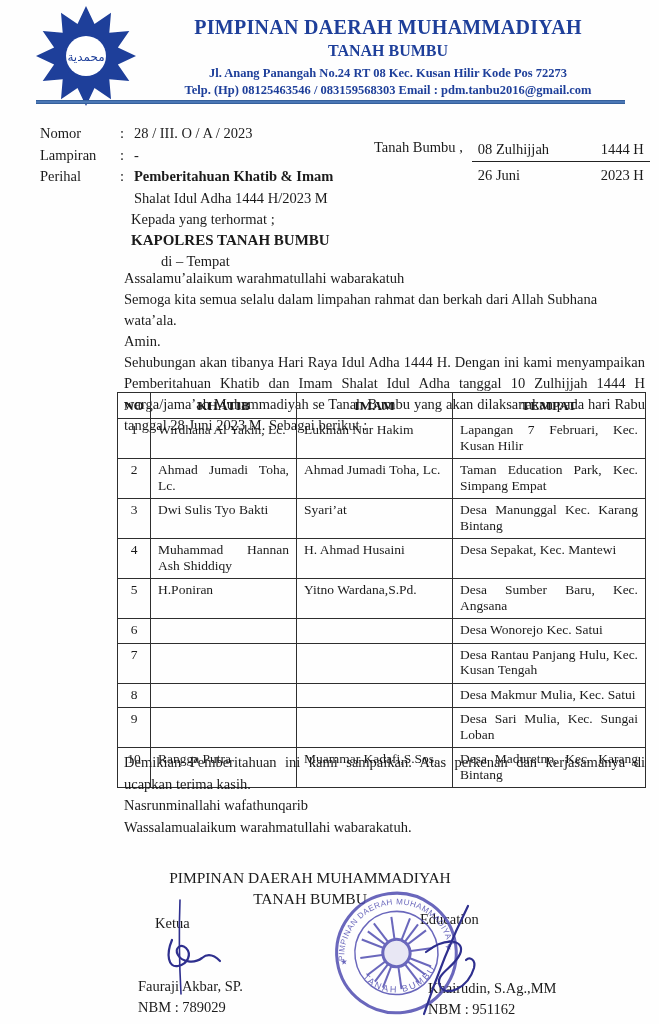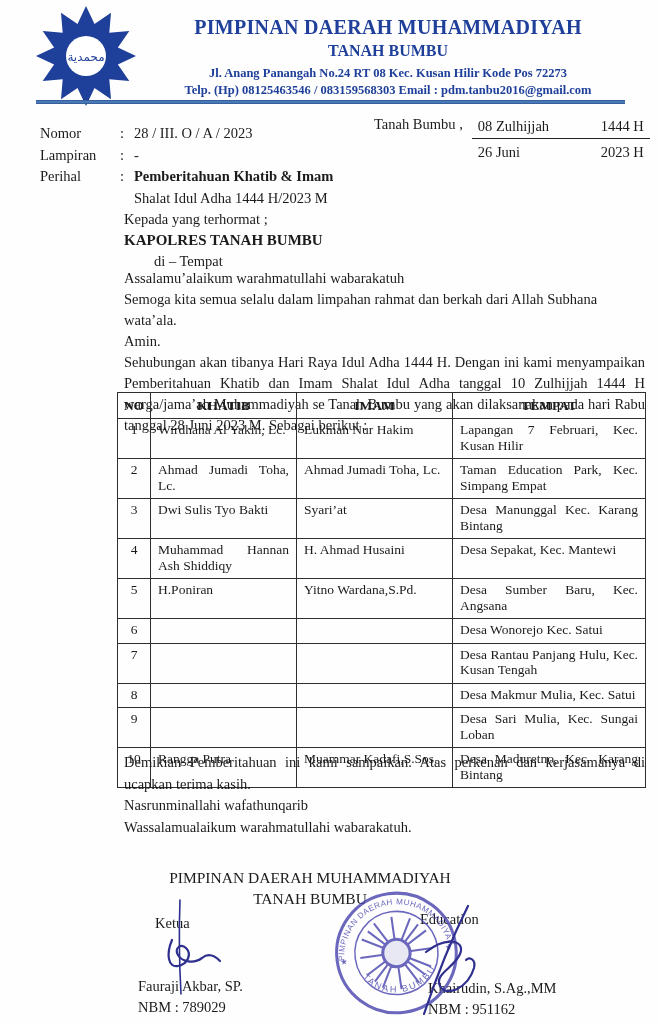--- a/index.html
+++ b/index.html
@@ -18,27 +18,27 @@
   .org-region{font-size:16px;margin-top:3px;}
   .org-address{font-size:12.5px;margin-top:6px;}
   .org-contact{font-size:12.5px;margin-top:2px;}
   .header-rule{position:absolute;left:36px;top:100px;width:589px;height:4px;
                background:var(--rule-blue);border-top:1px solid #35609c;border-bottom:1px solid #35609c;}
   
   .meta-left{position:absolute;left:40px;top:123px;font-size:14.5px;line-height:21.5px;}
   .meta-row{display:grid;grid-template-columns:80px 14px auto;}
   .meta-row .bold{font-weight:bold;}
   .meta-cont{display:grid;grid-template-columns:80px 14px auto;}
-  .meta-date{position:absolute;left:374px;top:116px;display:flex;font-size:14.5px;}
+  .meta-date{position:absolute;left:374px;top:139px;display:flex;font-size:14.5px;}
   .date-frac{margin-left:9px;width:178px;}
   .frac-row{display:flex;justify-content:space-between;padding:0 6px;line-height:20px;}
   .frac-row.top{border-bottom:1.5px solid #222;padding-bottom:2px;}
   .frac-row.bottom{padding-top:3px;gap:24px;}
   
-  .recipient{position:absolute;left:124px;top:209px;font-size:14.5px;line-height:21px;}
+  .recipient{position:absolute;left:131px;top:209px;font-size:14.5px;line-height:21px;}
   .recipient .name{font-weight:bold;font-size:15px;}
   .recipient .loc{margin-left:30px;}
   .body-text{position:absolute;left:124px;top:268px;width:521px;font-size:14.5px;line-height:21px;}
   .body-text .para{text-align:justify;margin-top:0;}
   
   table.sched{position:absolute;left:117px;top:392px;width:528px;border-collapse:collapse;
               table-layout:fixed;font-size:13.5px;}
   .sched th,.sched td{border:1px solid var(--tbl);vertical-align:top;}
   .sched th{font-weight:bold;text-align:center;padding:5px 2px;line-height:15px;}
   .sched td{padding:3px 7px 5px;line-height:15.5px;}

